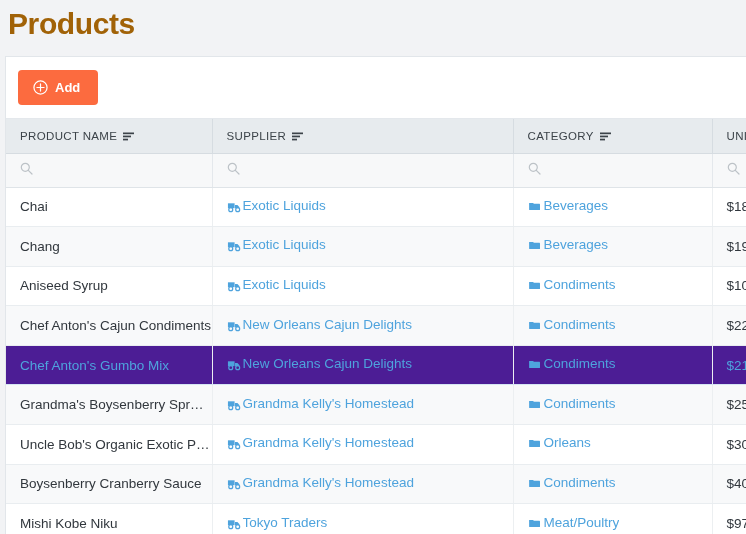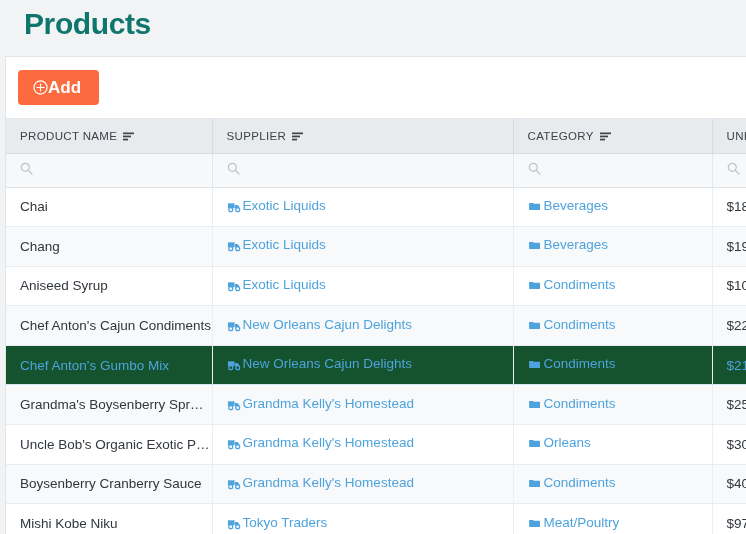--- a/index.html
+++ b/index.html
@@ -22,24 +22,23 @@
     width: 746px;
     height: 534px;
     overflow: hidden;
   }
 
   
   .page-title {
     font-size: 30px;
     font-weight: 700;
     letter-spacing: -0.4px;
-    color: #0f766e;
+    color: #a16207;
     padding: 4px 0 0 8px;
     line-height: 40px;
-    margin-left: 16px;
   }
 
   
   .grid-panel {
     position: absolute;
     left: 5px;
     top: 56px;
     right: 0;
     bottom: 0;
     background: #ffffff;
@@ -55,28 +54,29 @@
     background: #ffffff;
     display: flex;
     align-items: center;
     padding-left: 12px;
     border-bottom: 1px solid #e4e8ec;
   }
 
   .btn-add {
     display: inline-flex;
     align-items: center;
+    gap: 7px;
     height: 35px;
     padding: 0 18px 0 15px;
     background: #fc6b3f;
     color: #ffffff;
     border: none;
     border-radius: 4px;
     font-family: "Liberation Sans", sans-serif;
-    font-size: 17px;
+    font-size: 13px;
     font-weight: 700;
     cursor: pointer;
     line-height: 1;
   }
   .btn-add .plus-circle {
     width: 15px;
     height: 15px;
     display: inline-block;
     flex: 0 0 auto;
   }
@@ -147,21 +147,21 @@
     border-bottom: 1px solid #e9edf0;
     white-space: nowrap;
     overflow: hidden;
     text-overflow: ellipsis;
     vertical-align: middle;
   }
   tbody.rows tr:nth-child(odd)  td { background: #ffffff; }
   tbody.rows tr:nth-child(even) td { background: #f8f9fa; }
 
   tbody.rows tr.selected td {
-    background: #14532d;
+    background: #4c1d95;
     color: #4ea3dd;
     border-bottom-color: #d6e6f3;
   }
 
   .cell-link {
     color: #4ea3dd;
     display: inline-flex;
     align-items: center;
     gap: 1px;
     text-decoration: none;

